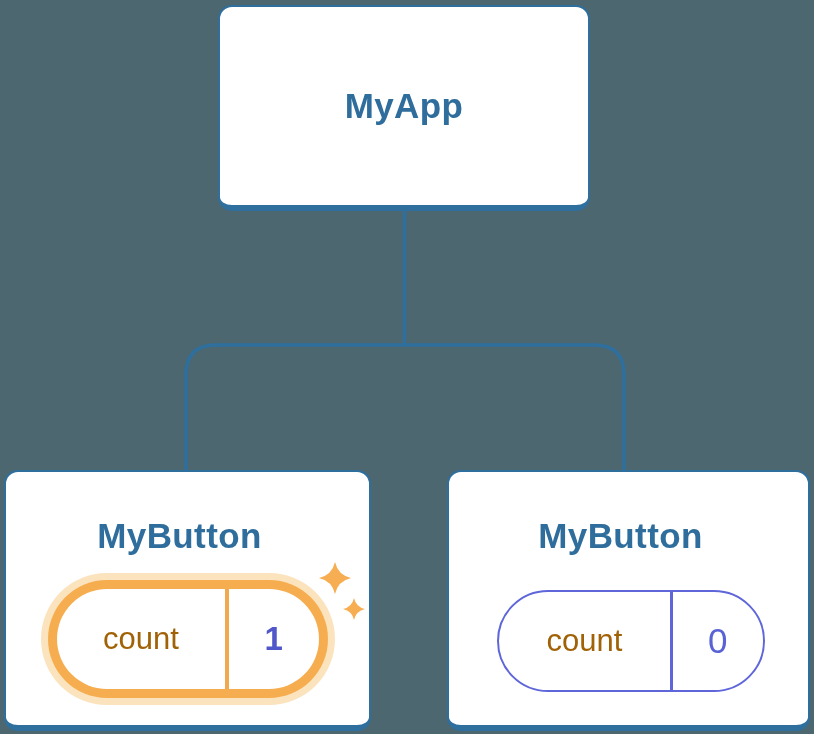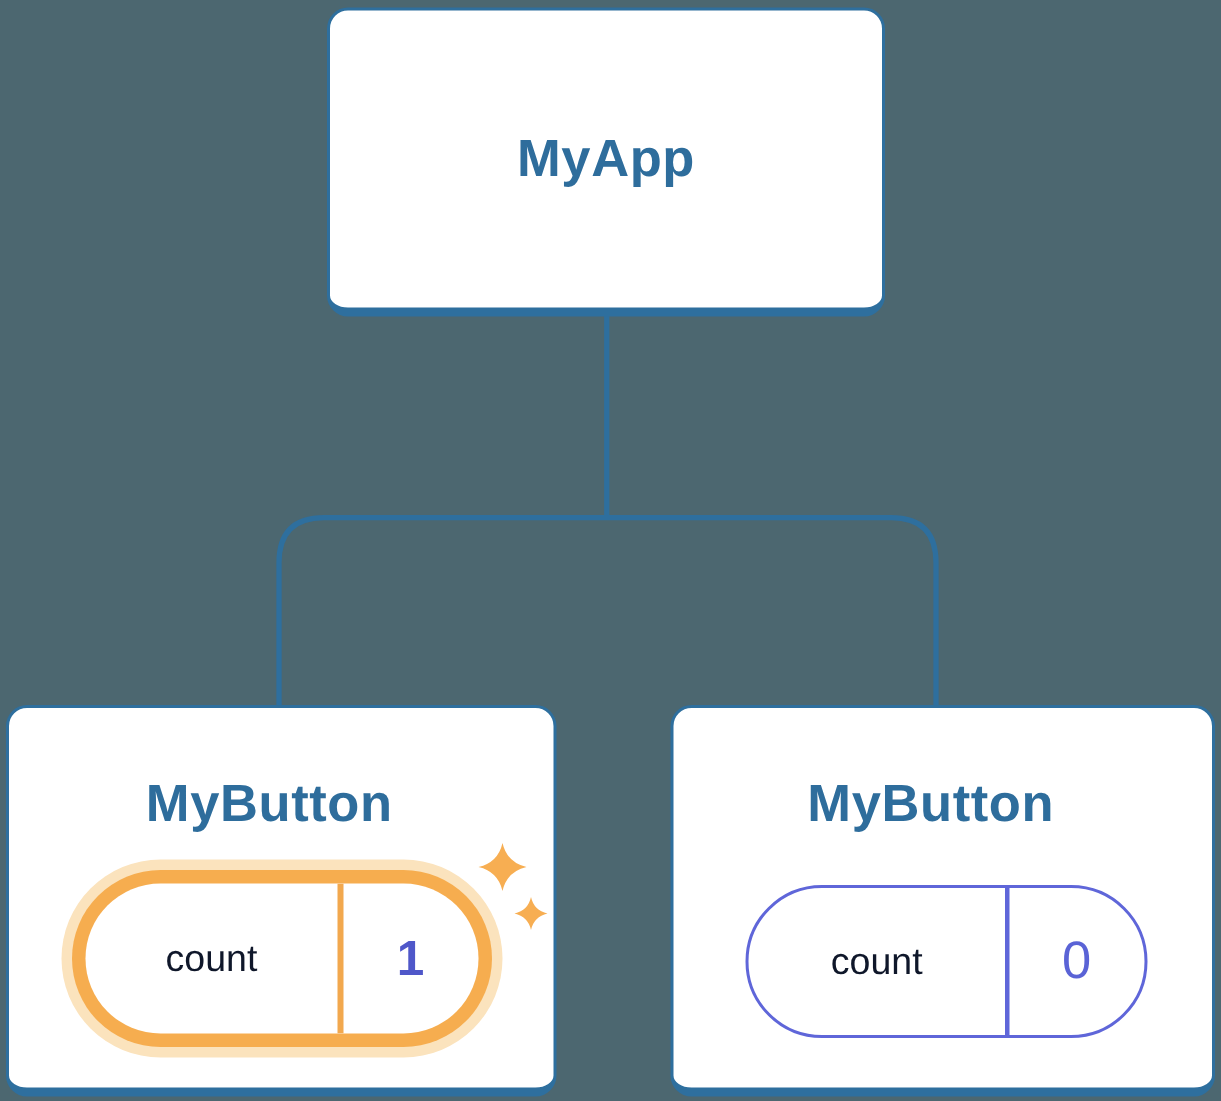--- a/index.html
+++ b/index.html
@@ -71,22 +71,22 @@
     border-radius: 999px;
     display: flex;
     align-items: stretch;
     overflow: hidden;
   }
   .pill-key {
     flex: 0 0 168px;
     display: flex;
     align-items: center;
     justify-content: center;
-    color: #0f172a;
-    font-size: 25px;
+    color: #a16207;
+    font-size: 31px;
   }
   .pill-divider { width: 3.5px; background: #f2a84e; }
   .pill-value {
     flex: 1;
     display: flex;
     align-items: center;
     justify-content: center;
     color: #4f57c9;
     font-size: 33px;
     font-weight: 700;

